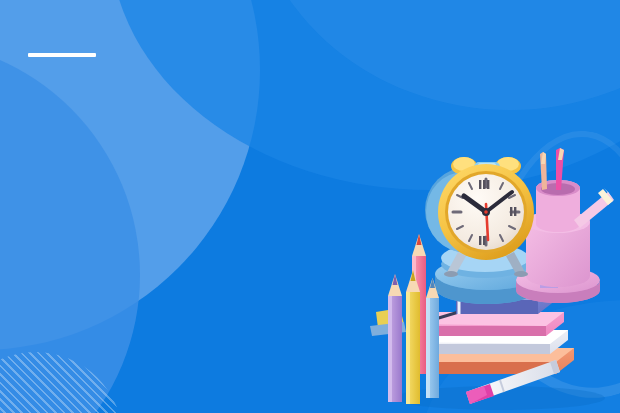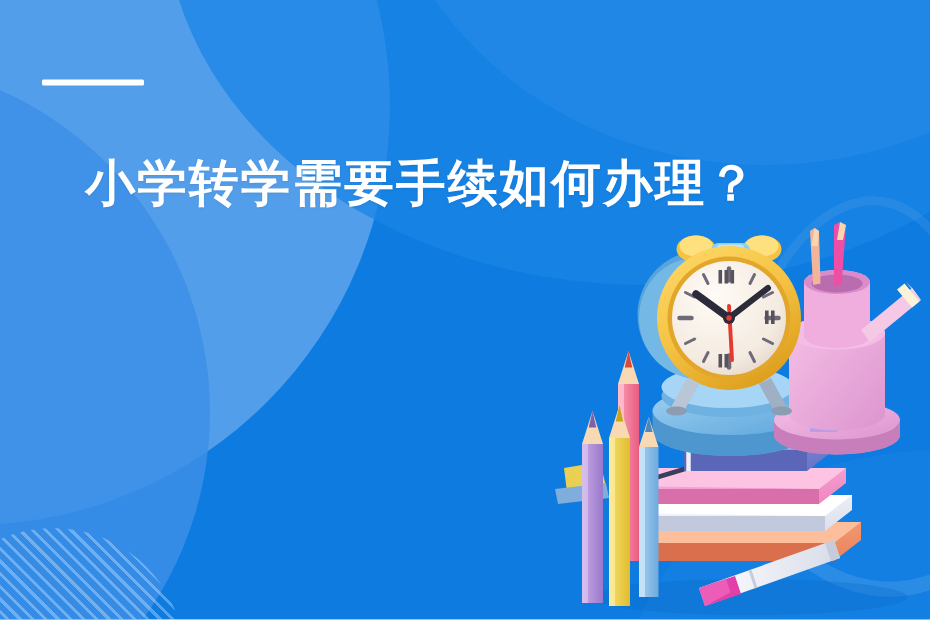--- a/index.html
+++ b/index.html
@@ -157,21 +157,20 @@
     <div class="blob-top-sweep"></div>
     <div class="blob-top-sweep2"></div>
     <div class="blob-bottom-right"></div>
     <div class="arc-right"></div>
     <div class="arc-right2"></div>
     <div class="stripe-circle"></div>
   </div>
 
   <div class="dash"></div>
 
-  <div class="title">小学转学需要手续如何办理？</div>
 
   <div id="illustration">
     <svg width="260" height="265" viewBox="0 0 260 265" xmlns="http://www.w3.org/2000/svg">
       <defs>
         <linearGradient id="gBookBlue" x1="0" y1="0" x2="1" y2="1">
           <stop offset="0%" stop-color="#8F9BE2"></stop>
           <stop offset="100%" stop-color="#6470C4"></stop>
         </linearGradient>
         <linearGradient id="gBookPink" x1="0" y1="0" x2="1" y2="1">
           <stop offset="0%" stop-color="#FBB6DD"></stop>

